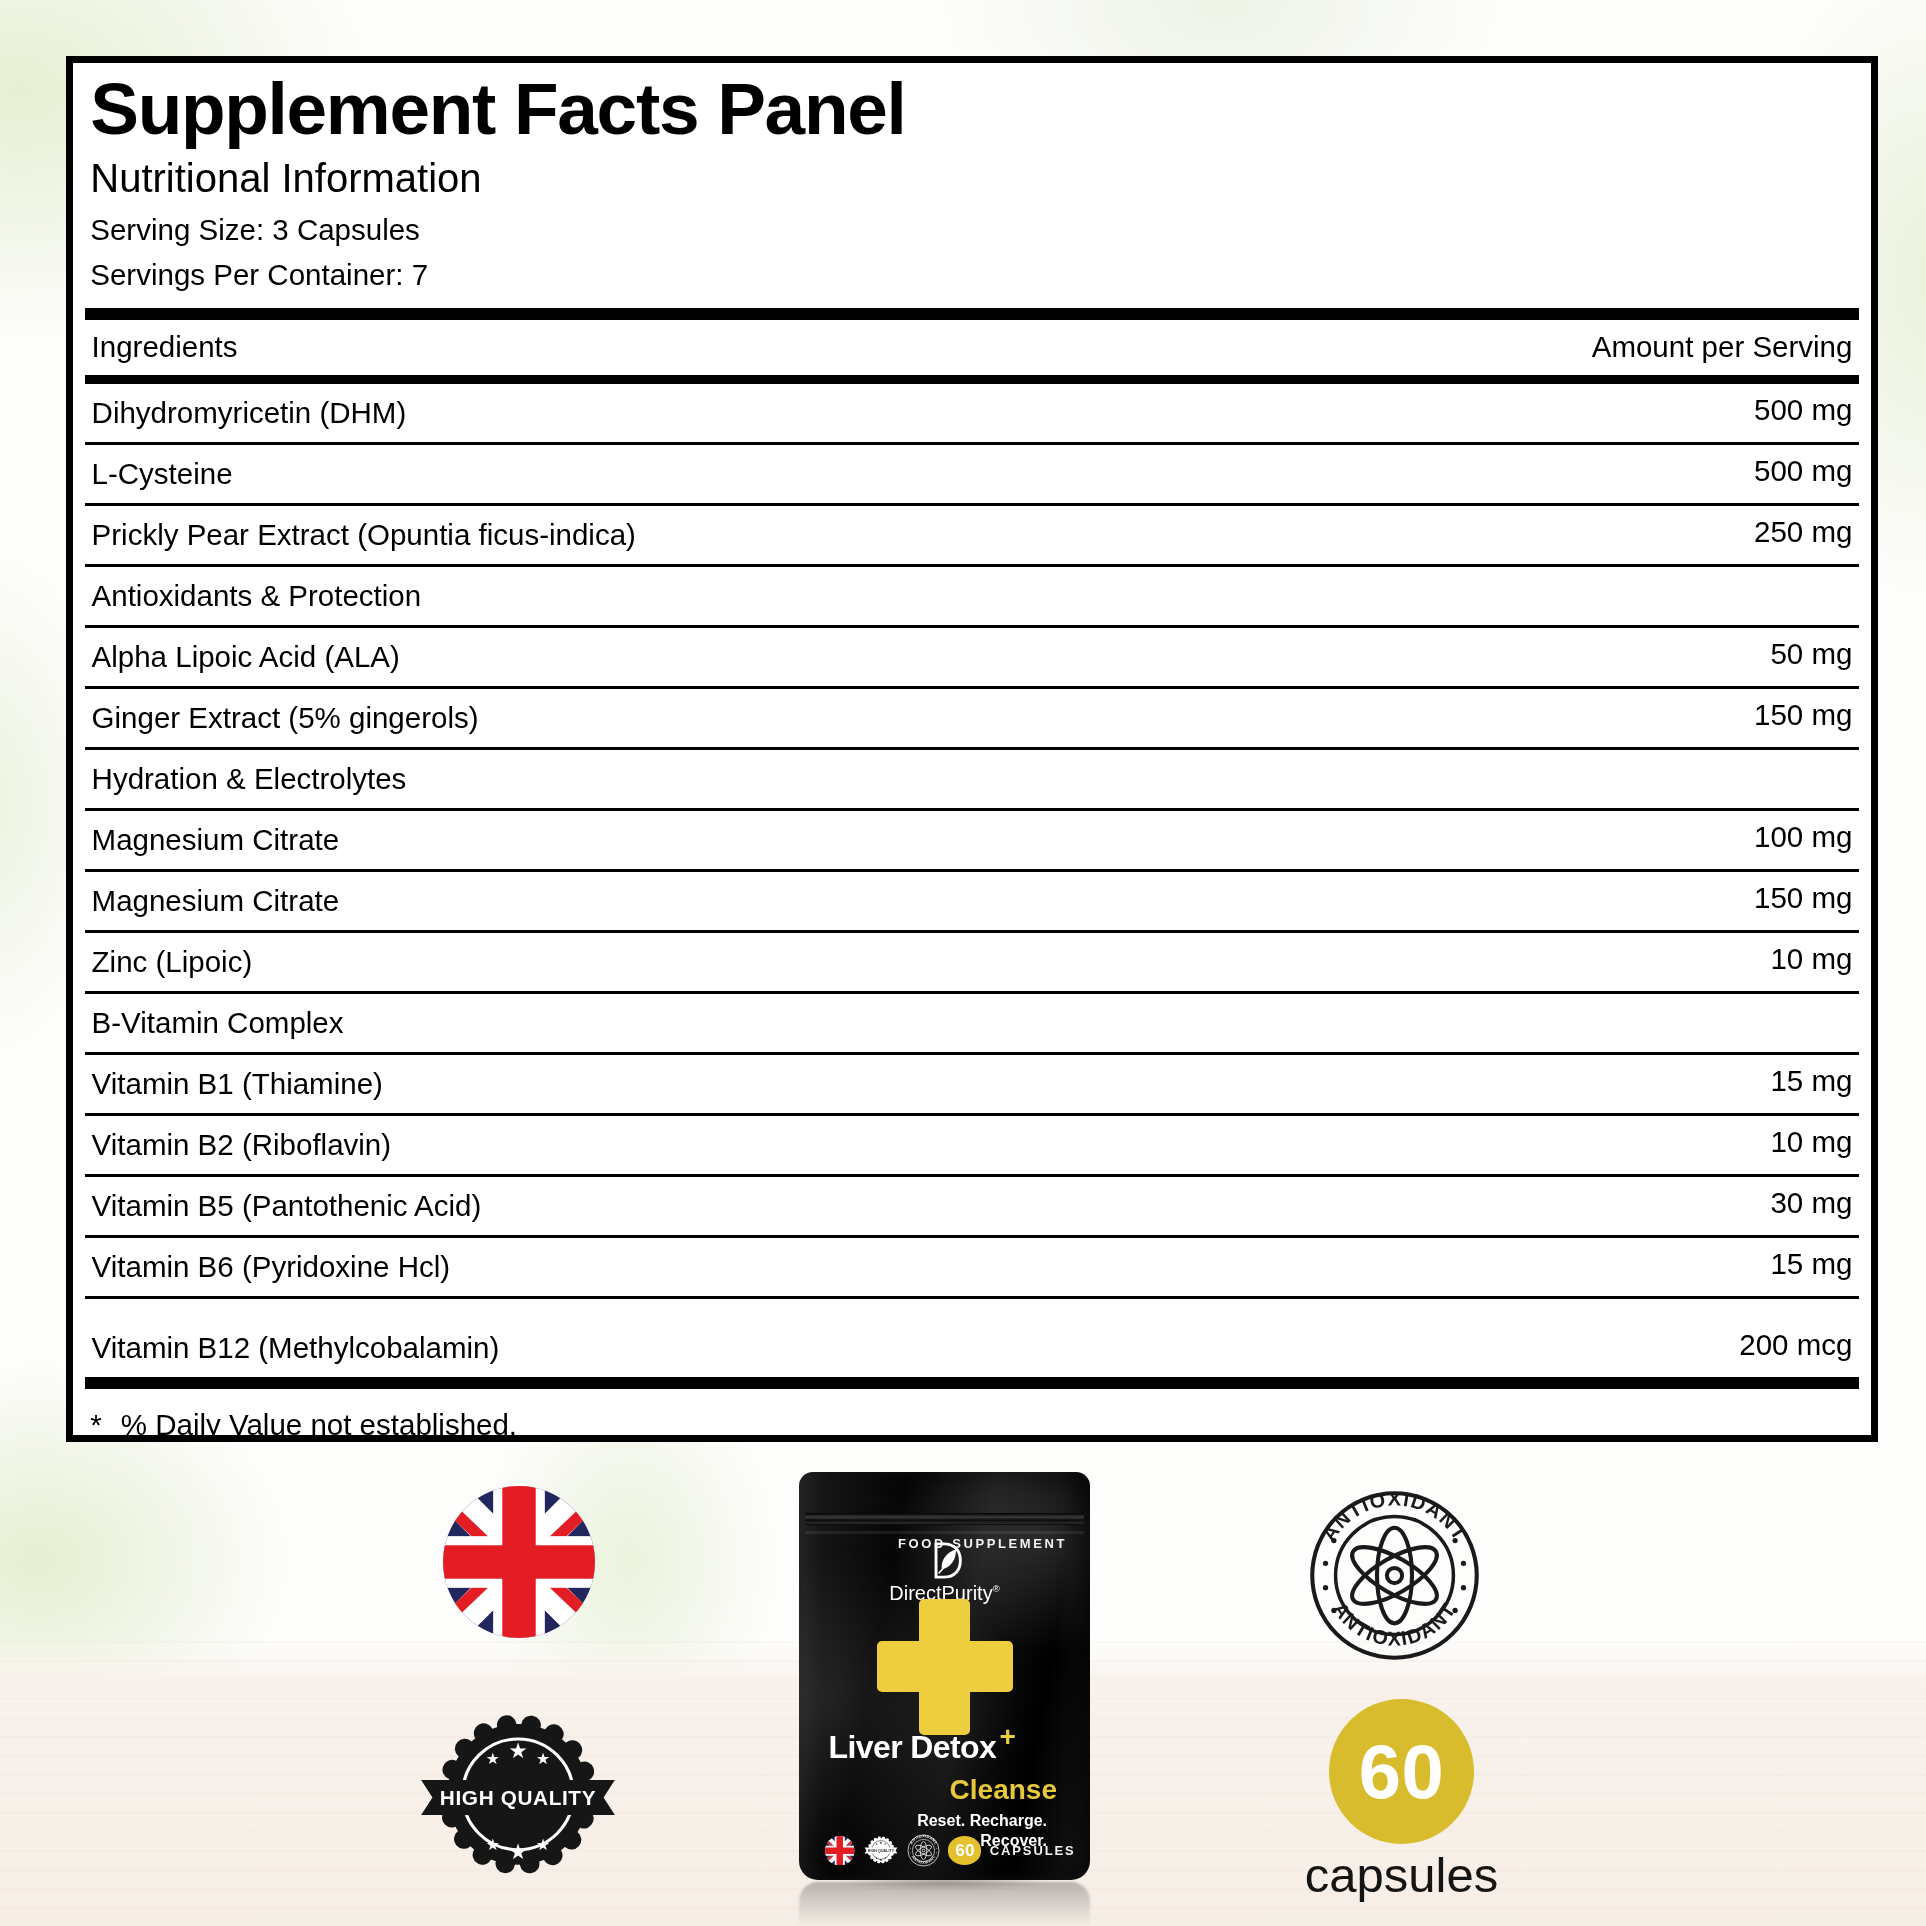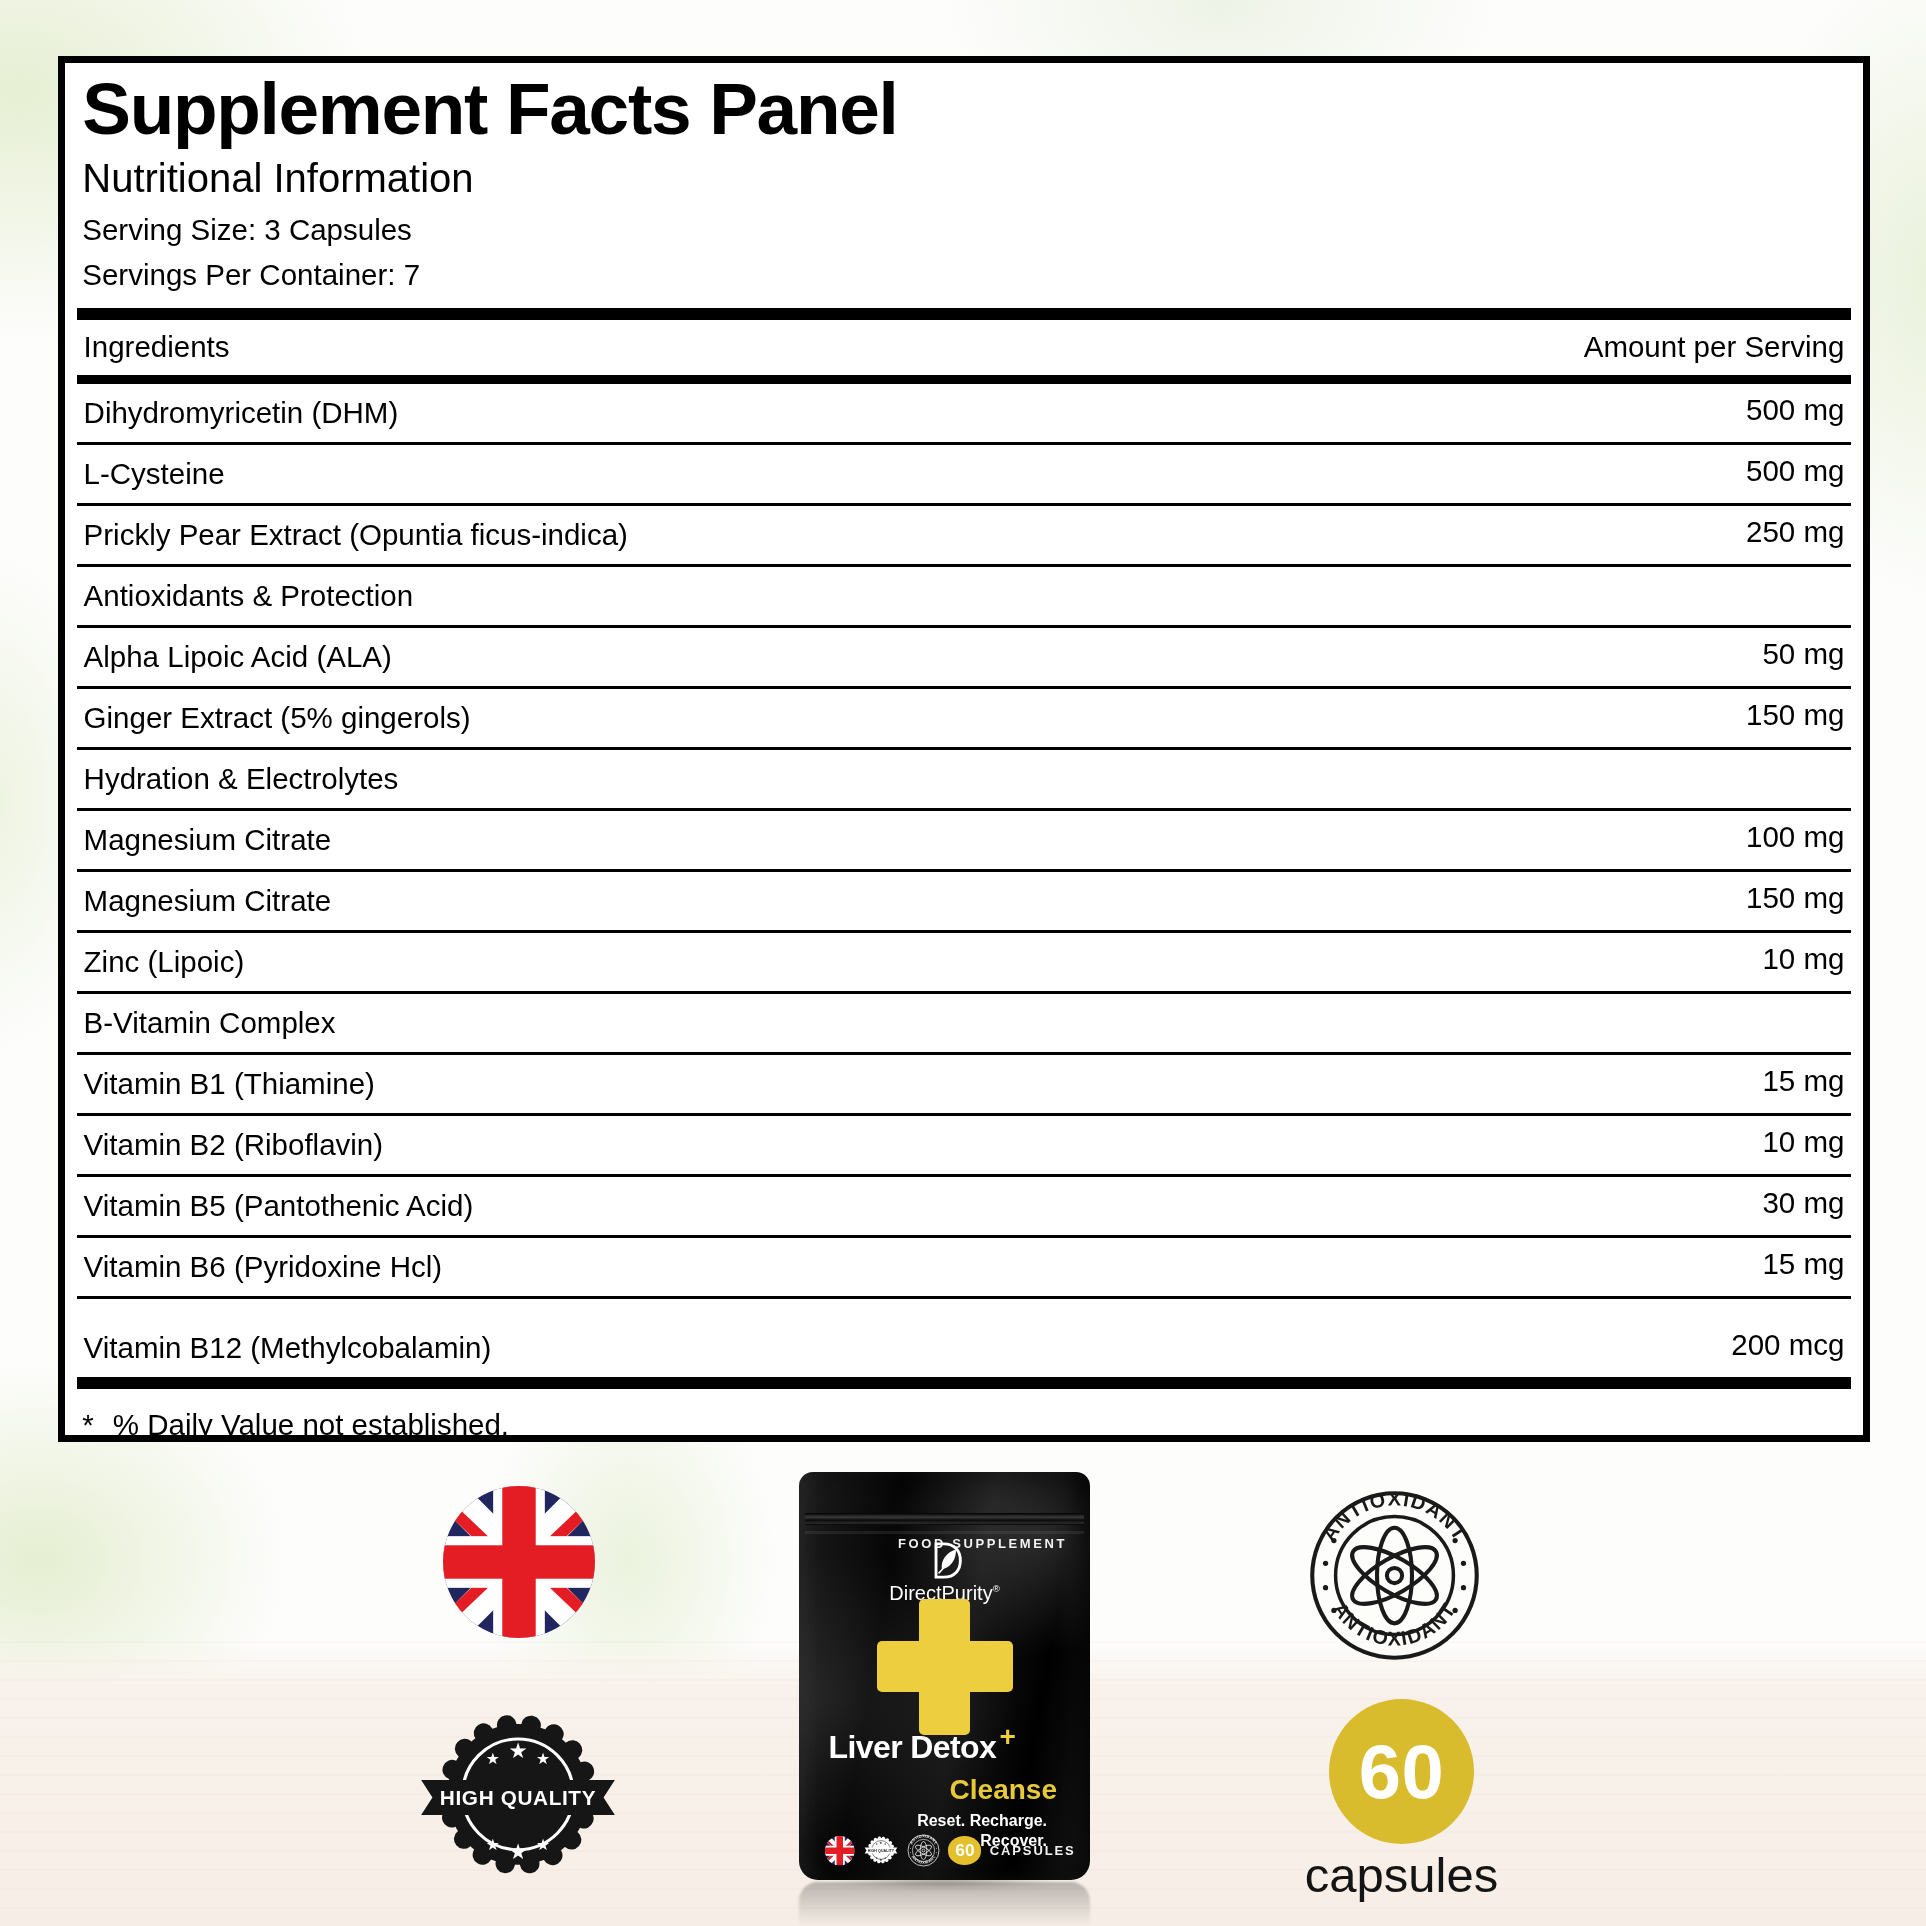--- a/index.html
+++ b/index.html
@@ -12,21 +12,21 @@
       radial-gradient(193px 360px at -13px 803px, rgba(205,224,168,.34), transparent 70%),
       radial-gradient(347px 276px at 39px 1560px, rgba(196,218,150,.42), transparent 72%),
       radial-gradient(205px 276px at 629px 1560px, rgba(200,222,160,.34), transparent 72%),
       #fdfdfc;}
   
   .floor{position:absolute;left:0;top:1641px;width:1926px;height:285px;
     background:
       repeating-linear-gradient(180deg, rgba(226,200,190,.10) 0 1.9px, rgba(255,255,255,0) 1.9px 19px),
       linear-gradient(180deg, rgba(249,241,235,0) 0px, #f9f2ec 45px, #f6eee6 100%);}
   
-  .panel{position:absolute;left:58px;top:56px;width:1812px;height:1386px;background:#fff;
+  .panel{position:absolute;left:66px;top:56px;width:1812px;height:1386px;background:#fff;
     border:7px solid #000;box-sizing:border-box;padding:0 12.2px;}
   .panel-title{font-size:73px;font-weight:bold;letter-spacing:-1.3px;line-height:1.02;margin:9px 5.1px 0;}
   .panel-subtitle{font-size:40px;line-height:1.05;margin:10.3px 5.1px 0;}
   .serving-line{font-size:29.5px;margin:14px 5.1px 0;}
   .serving-line + .serving-line{margin-top:11.6px;}
   .bar{background:#000;}
   .bar--top{height:12.2px;margin-top:15.4px;}
   .bar--mid{height:9px;}
   .bar--bottom{height:12.2px;}
   .cols{height:55px;display:flex;justify-content:space-between;align-items:center;

